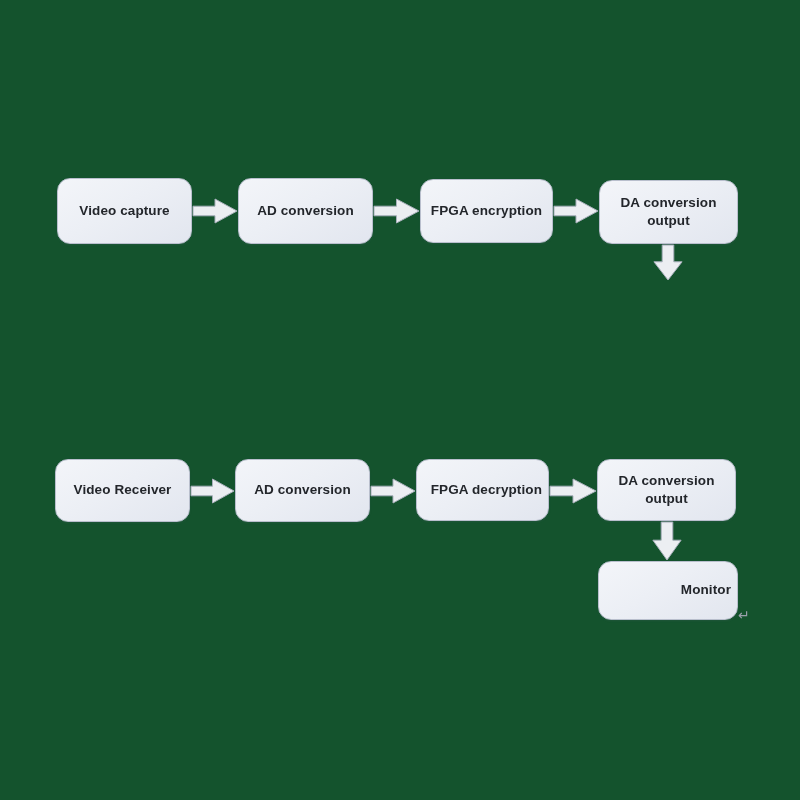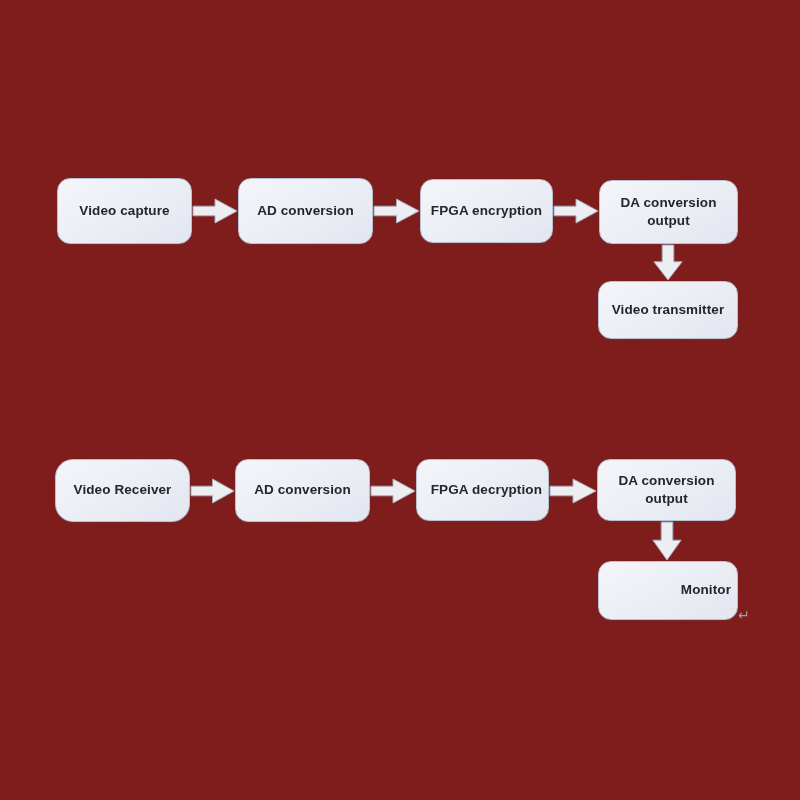--- a/index.html
+++ b/index.html
@@ -4,21 +4,21 @@
 <style>
   html, body {
     margin: 0;
     padding: 0;
     background: #ffffff;
   }
   #canvas {
     position: relative;
     width: 800px;
     height: 800px;
-    background: #7f1d1d;
+    background: #14532d;
     font-family: "Liberation Sans", sans-serif;
     overflow: hidden;
   }
   .node {
     position: absolute;
     box-sizing: border-box;
     border-radius: 13px;
     border: 1px solid #b9bfcd;
     background: linear-gradient(150deg, #f3f5f9 0%, #eceff5 45%, #e2e6ef 100%);
     box-shadow: 0 1px 2px rgba(90,100,120,0.16);
@@ -82,44 +82,41 @@
     <div class="node" style="left: 238px; top: 178px; width: 135px; height: 66px;">
       <span class="label">AD conversion</span>
     </div>
     <div class="node" style="left: 420px; top: 179px; width: 133px; height: 64px;">
       <span class="label">FPGA encryption</span>
     </div>
     <div class="node" style="left: 599px; top: 180px; width: 139px; height: 64px;">
       <span class="label">DA conversion
 output</span>
     </div>
-    <div class="node" style="left: 598px; top: 281px; width: 140px; height: 58px;">
-      <span class="label">Video transmitter</span>
-    </div>
     <div class="arrow" style="left: 190px; top: 476px; width: 45px; height: 30px;">
       <svg width="45" height="30" viewBox="0 0 45 30">
         <polygon points="1.0,10.2 22.5,10.2 22.5,3.0 44.0,15.0 22.5,27.0 22.5,19.8 1.0,19.8" fill="#eceef2" stroke="#a9b0bc" stroke-width="1" stroke-linejoin="round"></polygon>
       </svg>
     </div>
     <div class="arrow" style="left: 370px; top: 476px; width: 46px; height: 30px;">
       <svg width="46" height="30" viewBox="0 0 46 30">
         <polygon points="1.0,10.2 23.0,10.2 23.0,3.0 45.0,15.0 23.0,27.0 23.0,19.8 1.0,19.8" fill="#eceef2" stroke="#a9b0bc" stroke-width="1" stroke-linejoin="round"></polygon>
       </svg>
     </div>
     <div class="arrow" style="left: 549px; top: 476px; width: 48px; height: 30px;">
       <svg width="48" height="30" viewBox="0 0 48 30">
         <polygon points="1.0,10.2 24.0,10.2 24.0,3.0 47.0,15.0 24.0,27.0 24.0,19.8 1.0,19.8" fill="#eceef2" stroke="#a9b0bc" stroke-width="1" stroke-linejoin="round"></polygon>
       </svg>
     </div>
     <div class="arrow" style="left: 651px; top: 521px; width: 32px; height: 40px;">
       <svg width="32" height="40" viewBox="0 0 32 40">
         <polygon points="10.2,1.0 21.8,1.0 21.8,19.2 30.1,19.2 16.0,39.0 1.9,19.2 10.2,19.2" fill="#eceef2" stroke="#a9b0bc" stroke-width="1" stroke-linejoin="round"></polygon>
       </svg>
     </div>
-    <div class="node" style="left: 55px; top: 459px; width: 135px; height: 63px; border-radius: 18px;">
+    <div class="node" style="left: 55px; top: 459px; width: 135px; height: 63px;">
       <span class="label">Video Receiver</span>
     </div>
     <div class="node" style="left: 235px; top: 459px; width: 135px; height: 63px;">
       <span class="label">AD conversion</span>
     </div>
     <div class="node" style="left: 416px; top: 459px; width: 133px; height: 62px; justify-content: flex-end;">
       <span class="label">FPGA decryption</span>
     </div>
     <div class="node" style="left: 597px; top: 459px; width: 139px; height: 62px;">
       <span class="label">DA conversion

